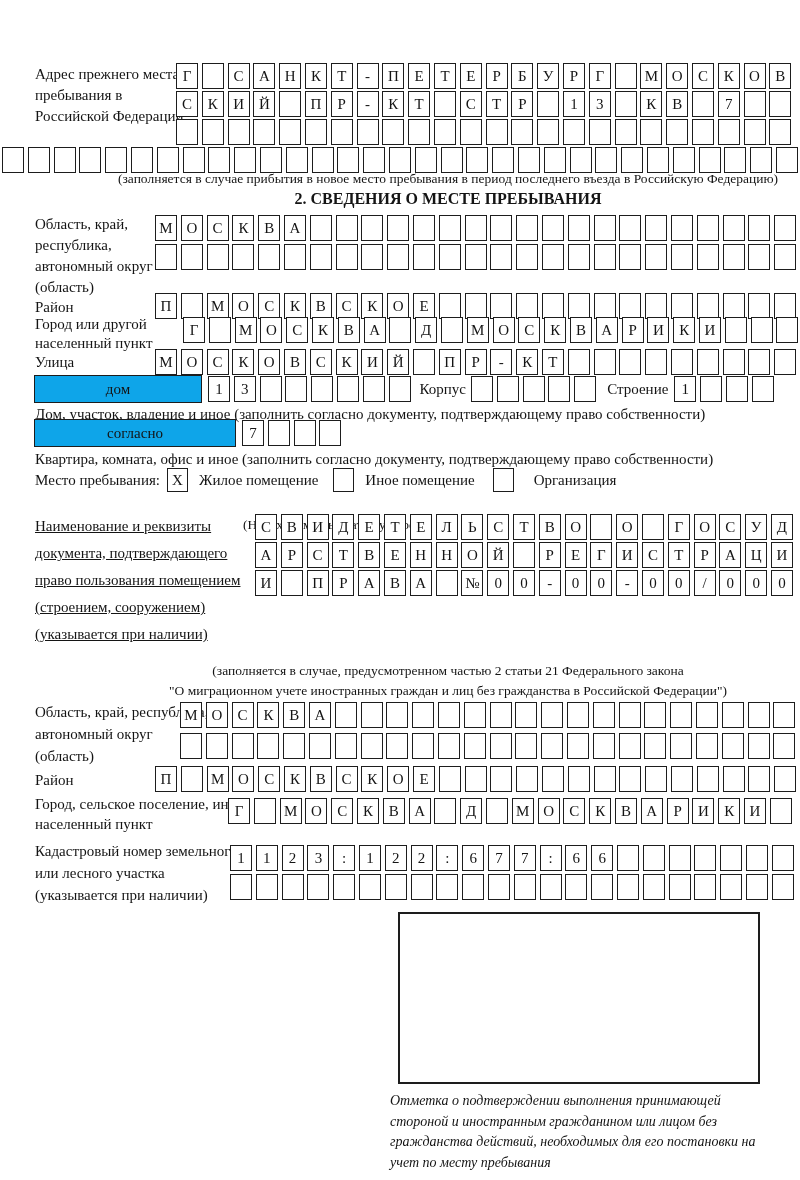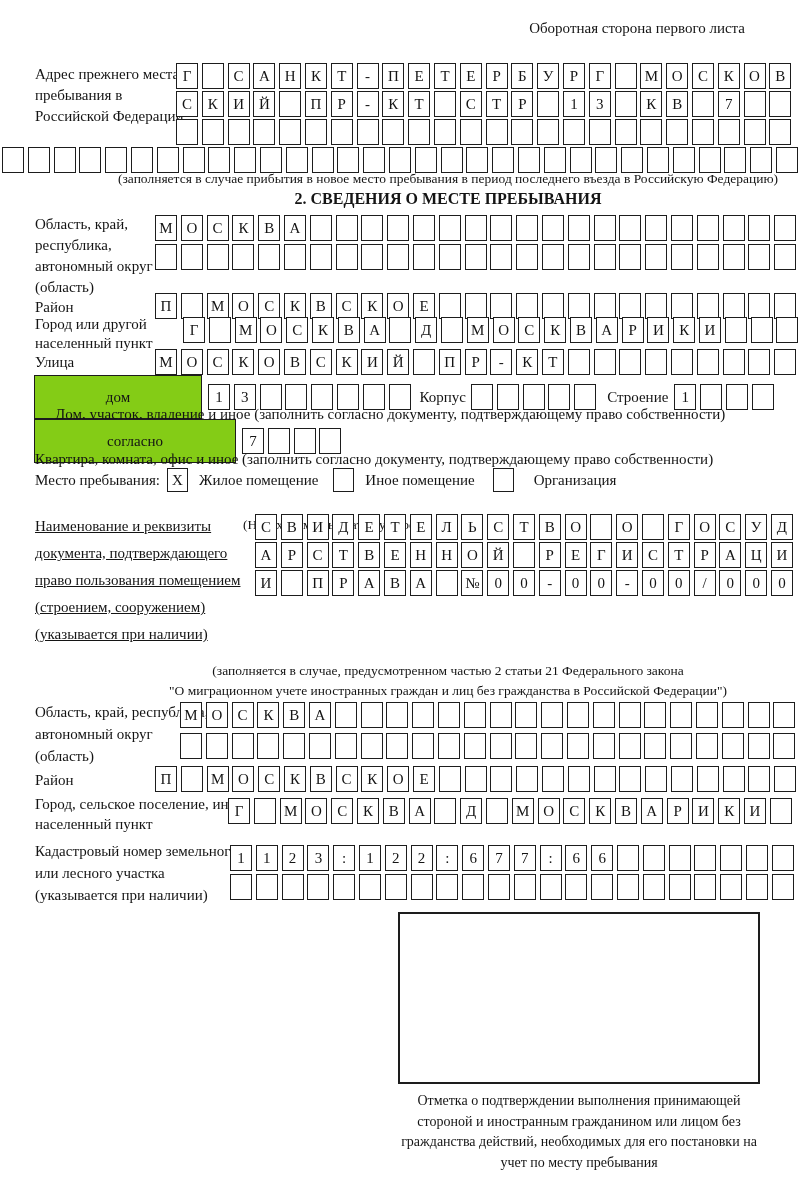--- a/index.html
+++ b/index.html
@@ -15,38 +15,37 @@
   .title{font-weight:bold;font-size:16px;font-family:Liberation Serif, serif;}
   .subtitle{font-weight:bold;font-size:15.5px;}
   .boxes{display:flex;gap:3.8px;}
   .cbox{
     flex:0 0 auto;width:22px;height:26px;box-sizing:border-box;
     border:1.7px solid #1d1d1d;background:#fff;
     display:flex;align-items:center;justify-content:center;
     font-size:15px;line-height:1;
   }
   .rect{
-    box-sizing:border-box;border:1.7px solid #1d1d1d;height:44px;background:#84cc16;
+    box-sizing:border-box;border:1.7px solid #1d1d1d;height:28px;background:#0ea5e9;
     display:flex;align-items:center;justify-content:center;font-size:15px;
   }
   .chk{
     flex:0 0 auto;width:21px;height:24px;box-sizing:border-box;
     border:1.7px solid #1d1d1d;background:#fff;
     display:flex;align-items:center;justify-content:center;
     font-size:15px;line-height:1;
   }
   .flexrow{display:flex;align-items:center;}
   .stampbox{box-sizing:border-box;border:2px solid #1d1d1d;background:#fff;}
 </style>
 </head>
 <body>
 
 <div class="page">
 
-  <div class="abs lbl" style="top:18px;right:55px;">Оборотная сторона первого листа</div>
 
   <div class="abs lbl" style="left:35px;top:64px;width:150px;">Адрес прежнего места пребывания в Российской Федерации</div>
   <div class="abs boxes" style="left:176px;top:63px;">
       <div class="cbox">Г</div>
       <div class="cbox"></div>
       <div class="cbox">С</div>
       <div class="cbox">А</div>
       <div class="cbox">Н</div>
       <div class="cbox">К</div>
       <div class="cbox">Т</div>
@@ -320,21 +319,21 @@
         <div class="cbox"></div>
       </div>
     <span class="lbl" style="margin-left:11px;">Строение</span>
     <div class="boxes" style="margin-left:6px;">
         <div class="cbox">1</div>
         <div class="cbox"></div>
         <div class="cbox"></div>
         <div class="cbox"></div>
       </div>
   </div>
-  <div class="abs lbl" style="left:35px;top:404px;width:740px;margin-left:20px;">Дом, участок, владение и иное (заполнить согласно документу, подтверждающему право собственности)</div>
+  <div class="abs lbl" style="left:35px;top:404px;width:740px;">Дом, участок, владение и иное (заполнить согласно документу, подтверждающему право собственности)</div>
 
   <div class="abs flexrow" style="left:34px;top:419px;">
     <div class="rect" style="width:202px;">согласно</div>
     <div class="boxes" style="margin-left:6px;">
         <div class="cbox">7</div>
         <div class="cbox"></div>
         <div class="cbox"></div>
         <div class="cbox"></div>
       </div>
   </div>
@@ -578,15 +577,15 @@
       <div class="cbox"></div>
       <div class="cbox"></div>
       <div class="cbox"></div>
       <div class="cbox"></div>
       <div class="cbox"></div>
       <div class="cbox"></div>
       <div class="cbox"></div>
     </div>
 
   <div class="abs stampbox" style="left:398px;top:912px;width:362px;height:172px;"></div>
-  <div class="abs" style="left:390px;top:1091px;width:378px;text-align:center;font-size:14px;line-height:20.5px;">Отметка о подтверждении выполнения принимающей стороной и иностранным гражданином или лицом без гражданства действий, необходимых для его постановки на учет по месту пребывания</div>
+  <div class="abs" style="left:390px;top:1091px;width:378px;text-align:left;font-size:14px;line-height:20.5px;font-style:italic;">Отметка о подтверждении выполнения принимающей стороной и иностранным гражданином или лицом без гражданства действий, необходимых для его постановки на учет по месту пребывания</div>
 
 </div>
 
 </body></html>

